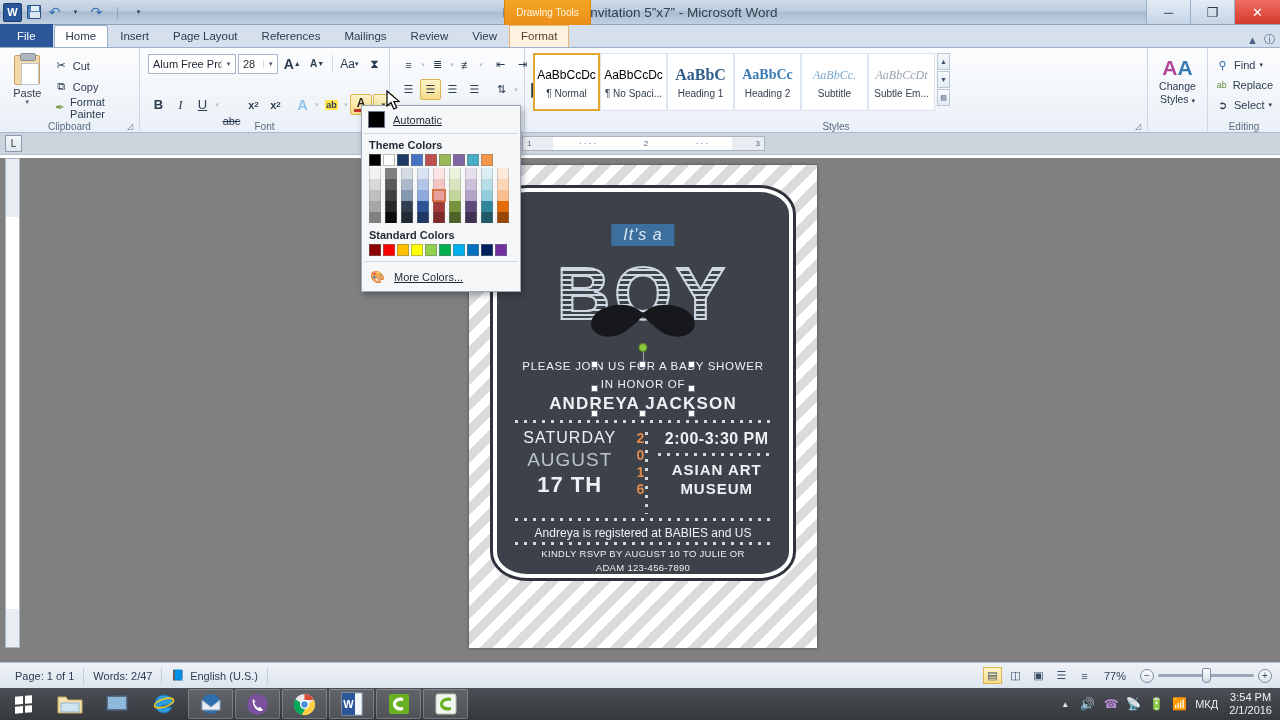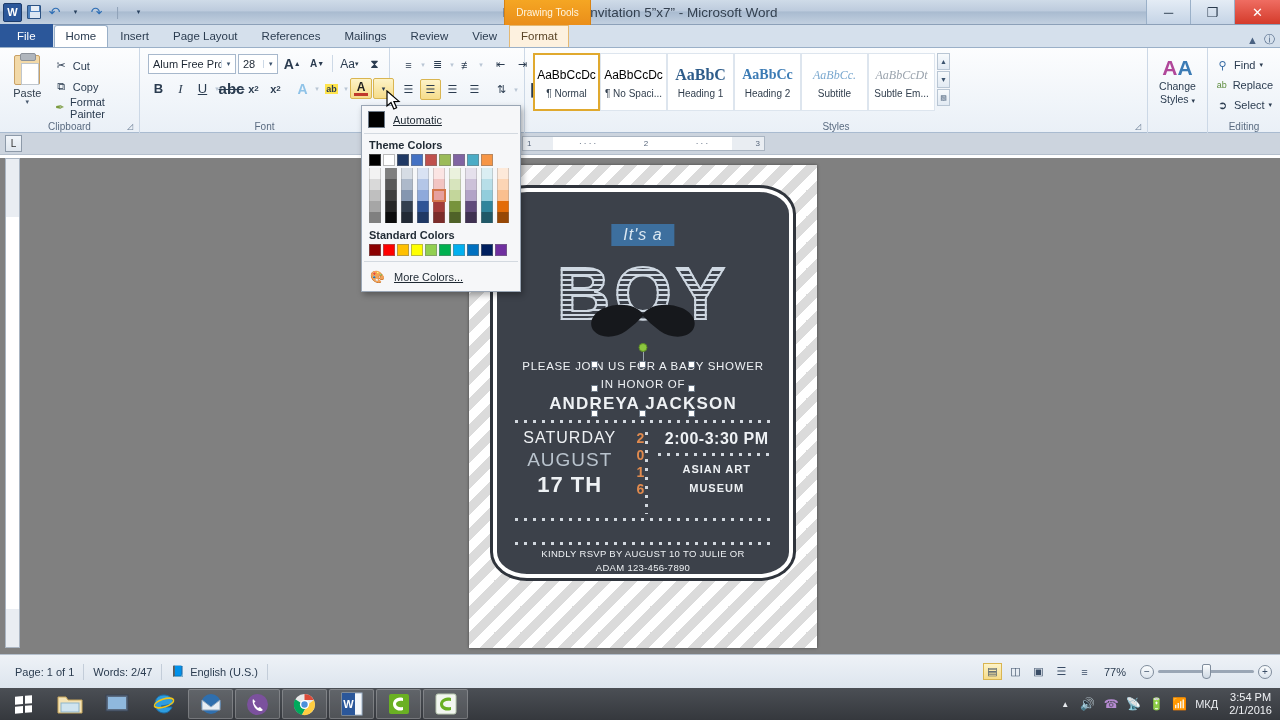--- a/index.html
+++ b/index.html
@@ -261,21 +261,21 @@
   .dotline { position: absolute; left: 18px; right: 18px; height: 3px; background: repeating-linear-gradient(to right,#d2d8df 0 3px, transparent 3px 9px);}
   .detail-grid { position: absolute; left: 14px; right: 14px; top: 236px; height: 90px; display: flex;}
   .det-left { width: 46%; text-align: center; padding-right: 4px; position: relative;}
   .det-year { width: 16px; color: #e08a4e; font-size: 14px; font-weight: bold; line-height: 17px;}
   .det-right { flex: 1; padding-left: 10px;}
   .vdots { position: absolute; top: 4px; bottom: 4px; width: 3px; background: repeating-linear-gradient(to bottom,#d2d8df 0 3px, transparent 3px 9px);}
   .d-sat { font-size: 16px; letter-spacing: 1px; line-height: 20px;}
   .d-aug { font-size: 19px; letter-spacing: 1px; line-height: 24px; color: #b9c3cd;}
   .d-day { font-size: 22px; font-weight: bold; letter-spacing: 1px; line-height: 26px;}
   .d-time { font-size: 16px; font-weight: bold; letter-spacing: .5px; line-height: 22px;}
-  .d-venue { font-size: 11px; font-weight: bold; letter-spacing: 1px; line-height: 19px;}
+  .d-venue { font-size: 15px; font-weight: bold; letter-spacing: 1px; line-height: 19px;}
   .t-reg { position: absolute; left:0; right:0; top: 334px; font-size: 12px;}
   .t-rsvp1 { position: absolute; left:0; right:0; top: 356px; font-size: 9.5px; letter-spacing: .3px;}
   .t-rsvp2 { position: absolute; left:0; right:0; top: 370px; font-size: 9.5px; letter-spacing: .3px;}
 
   
   .sel-box { position: absolute; left: 595px; top: 207px; width: 96px; height: 48px; z-index: 5;}
   .handle { position: absolute; width: 7px; height: 7px; background: #fff; border: 1px solid #6b7785;}
   .rot-handle { position: absolute; left: 50%; top: -22px; transform: translateX(-50%); width: 9px; height: 9px; border-radius: 50%; background: #8cc63f; border: 1px solid #5d8c24;}
   .rot-stem { position: absolute; left: 50%; top: -14px; width: 1px; height: 14px; background: #9aa4b0;}
 
@@ -301,21 +301,21 @@
   .cm-item .cm-ico { width: 17px; height: 17px; display: flex; align-items: center; justify-content: center; font-size: 12px;}
   .cm-grad-ico { width: 15px; height: 15px; background: linear-gradient(to bottom right,#fff,#8fa8c4); border: 1px solid #7b8898;}
   .cm-sub { margin-left: auto; font-size: 8px; color: #3a4552;}
   .cm-underline { text-decoration: underline; text-underline-offset: 1px;}
 
   
   .cursor { position: absolute; left: 386px; top: 90px; z-index: 60; pointer-events: none;}
 
   
   .statusbar {
-    position: absolute; left: 0; right: 0; bottom: 32px; height: 34px;
+    position: absolute; left: 0; right: 0; bottom: 32px; height: 26px;
     background: linear-gradient(to bottom,#eef2f7,#dde5ee);
     border-top: 1px solid #b4bfcc;
     display: flex; align-items: center; font-size: 11px; color: #2b3c50;
     padding: 0 6px;
   }
   .sb-item { padding: 0 9px; border-right: 1px solid #c3cdd9; height: 16px; display: flex; align-items: center; gap: 5px;}
   .sb-right { margin-left: auto; display: flex; align-items: center; gap: 4px; padding-right: 2px;}
   .view-btn { width: 19px; height: 17px; display: flex; align-items: center; justify-content: center; border: 1px solid transparent; font-size: 11px; color: #3a4d66;}
   .view-btn.active { background: linear-gradient(to bottom,#fdf3c8,#f6dc8a); border-color: #d9b551;}
   .zoom-slider { display: flex; align-items: center; gap: 4px; margin-left: 4px;}
@@ -422,21 +422,21 @@
       <div class="rbtn" style="font-size:10px;font-weight:bold;">A<sup style="font-size:7px;">▼</sup></div>
       <div class="vsep"></div>
       <div class="rbtn" style="font-size:12px;">Aa<span style="font-size:7px;">▾</span></div>
       <div class="rbtn" style="font-size:12px;">⧗</div>
     </div>
     <div class="font-row2">
       <div class="rbtn" style="font-weight:bold;font-size:13px;">B</div>
       <div class="rbtn" style="font-style:italic;font-size:13px;font-family:'Liberation Serif',serif;">I</div>
       <div class="rbtn" style="text-decoration:underline;font-size:13px;">U</div>
       <div class="rbtn sep" style="font-size:7px;">▾</div>
-      <div class="rbtn" style="text-decoration:line-through;font-size:15px;font-weight:bold;">abc</div>
+      <div class="rbtn" style="text-decoration:line-through;font-size:11px;font-weight:normal;margin-top:32px;">abc</div>
       <div class="rbtn" style="font-size:11px;font-weight:bold;">x<sub style="font-size:8px;">2</sub></div>
       <div class="rbtn" style="font-size:11px;font-weight:bold;">x<sup style="font-size:8px;">2</sup></div>
       <div class="vsep"></div>
       <div class="rbtn" style="color:#8fc3e8;font-size:14px;font-weight:bold;">A</div>
       <div class="rbtn sep" style="font-size:7px;">▾</div>
       <div class="rbtn" style="font-size:12px;">
         <span style="background:#ffe44d;padding:0 1px;font-size:9px;font-weight:bold;">ab</span>
       </div>
       <div class="rbtn sep" style="font-size:7px;">▾</div>
       <div class="fontcolor-btn">
@@ -596,20 +596,21 @@
         </div>
         <div class="det-right" style="position:relative;">
           <div class="vdots" style="left:-3px;"></div>
           <div class="d-time">2:00-3:30 PM</div>
           <div style="height:3px;background:repeating-linear-gradient(to right,#d2d8df 0 3px,transparent 3px 9px);margin:3px 0 4px 0;"></div>
           <div class="d-venue">ASIAN ART MUSEUM</div>
         </div>
       </div>
 
       <div class="dotline" style="top:326px;"></div>
+      <div class="t-reg">Andreya is registered at BABIES and US</div>
       <div class="dotline" style="top:350px;"></div>
       <div class="t-rsvp1">KINDLY RSVP BY AUGUST 10 TO JULIE OR</div>
       <div class="t-rsvp2">ADAM 123-456-7890</div>
     </div>
   </div>
 
   <div class="sel-box">
     <div class="rot-stem"></div>
     <div class="rot-handle"></div>
     <div class="handle" style="left:-4px;top:-4px;"></div>

